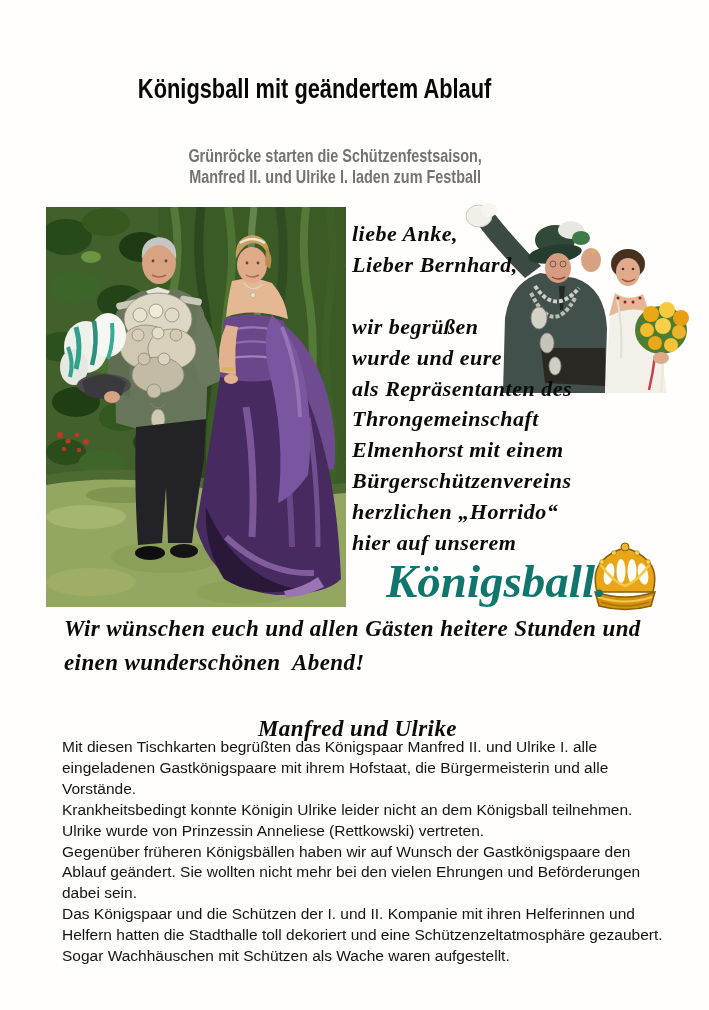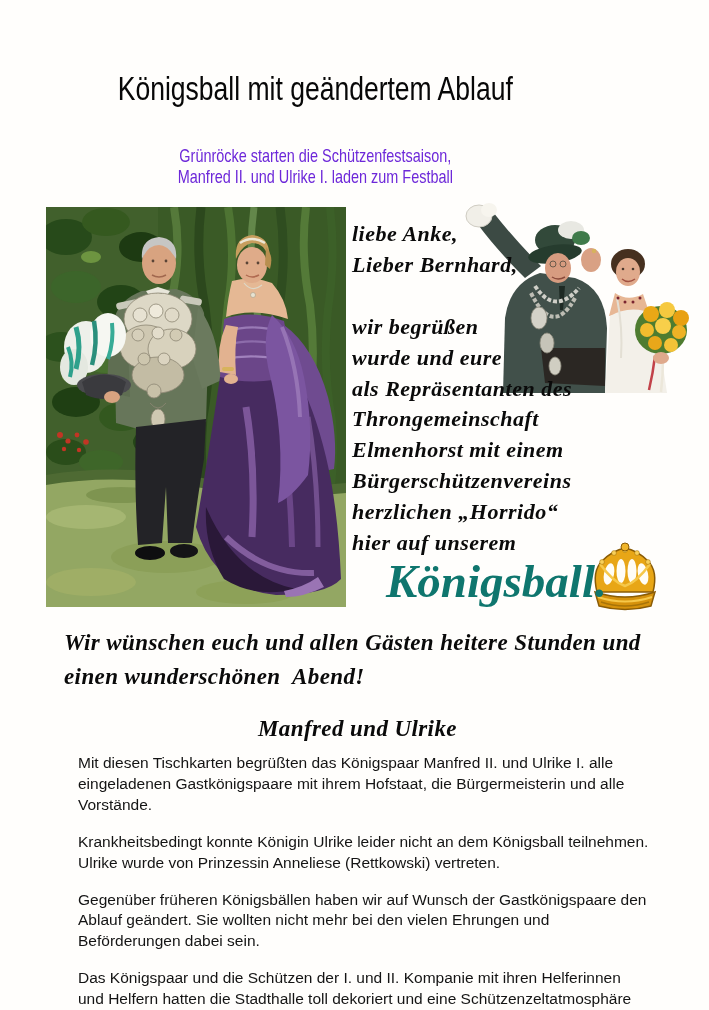--- a/index.html
+++ b/index.html
@@ -8,27 +8,27 @@
     position:relative;
     width:709px;height:1010px;
     background:#fffefc;
     overflow:hidden;
     font-family:"Liberation Sans", sans-serif;
     color:#000;
   }
   
   .title-block{
     position:absolute;left:0;top:70px;width:630px;
-    text-align:center;font-weight:normal;font-size:34px;line-height:37px;
+    text-align:center;font-weight:bold;font-size:28px;line-height:37px;
     color:#070707;white-space:nowrap;
   }
   .subtitle-block{
     position:absolute;left:0;top:145px;width:630px;
-    text-align:center;font-weight:normal;font-size:18.5px;line-height:21px;
-    color:#6d28d9;white-space:nowrap;
+    text-align:center;font-weight:bold;font-size:18.5px;line-height:21px;
+    color:#737373;white-space:nowrap;padding-left:20px;
   }
   .squeeze{display:inline-block;transform:scaleX(0.78);transform-origin:50% 50%;}
   
   .photo-left{position:absolute;left:46px;top:207px;width:300px;height:400px;}
   .photo-right{position:absolute;left:455px;top:198px;width:254px;height:195px;z-index:0;}
   .crown{position:absolute;left:587px;top:542px;width:76px;height:70px;}
   .photo-left svg,.photo-right svg,.crown svg{display:block;width:100%;height:100%;}
   
   .greeting{
     position:absolute;left:352px;top:219px;z-index:2;
@@ -36,36 +36,36 @@
     font-size:22px;color:#0a0a0a;letter-spacing:0.5px;
   }
   .g-line{min-height:30.9px;line-height:30.9px;white-space:nowrap;}
   .greeting-closing{
     position:absolute;left:386px;top:554px;z-index:2;
     font-family:"Liberation Serif", serif;font-style:italic;font-weight:bold;
     font-size:47px;color:#0f766e;white-space:nowrap;
   }
   
   .wish{
-    position:absolute;left:64px;top:626px;width:620px;
+    position:absolute;left:64px;top:612px;width:620px;
     font-family:"Liberation Serif", serif;font-style:italic;font-weight:bold;
     font-size:23px;color:#0a0a0a;letter-spacing:0.4px;
   }
   .w-line{min-height:33.5px;line-height:33.5px;white-space:pre;}
   .signature{
     position:absolute;left:258px;top:716px;
     font-family:"Liberation Serif", serif;font-style:italic;font-weight:bold;
     font-size:23px;color:#0a0a0a;letter-spacing:0.4px;white-space:nowrap;
   }
   
   .body-text{
     position:absolute;left:62px;top:737px;width:604px;
     font-size:15.5px;line-height:20.9px;color:#141414;
   }
-  .body-text p{margin:16px;}
+  .body-text p{margin:0;}
 </style>
 </head>
 <body>
 
 <div class="page">
 
   <div class="title-block">
     <div><span class="squeeze">Königsball mit geändertem Ablauf</span></div>
   </div>
   <div class="subtitle-block">

